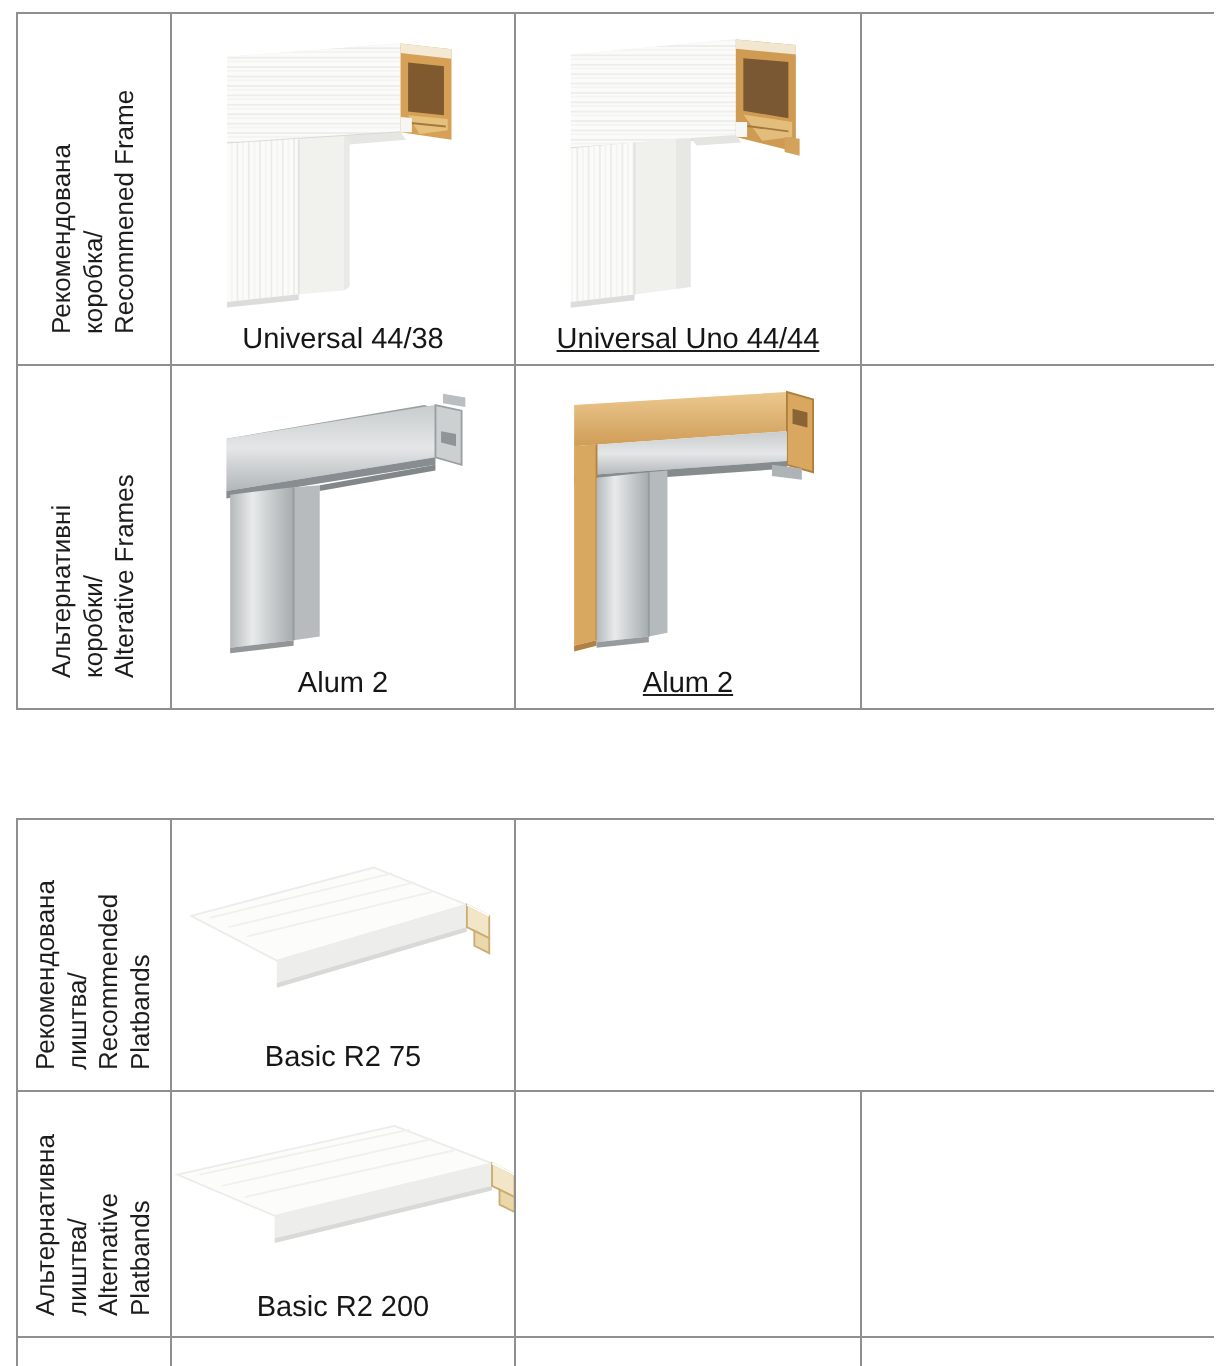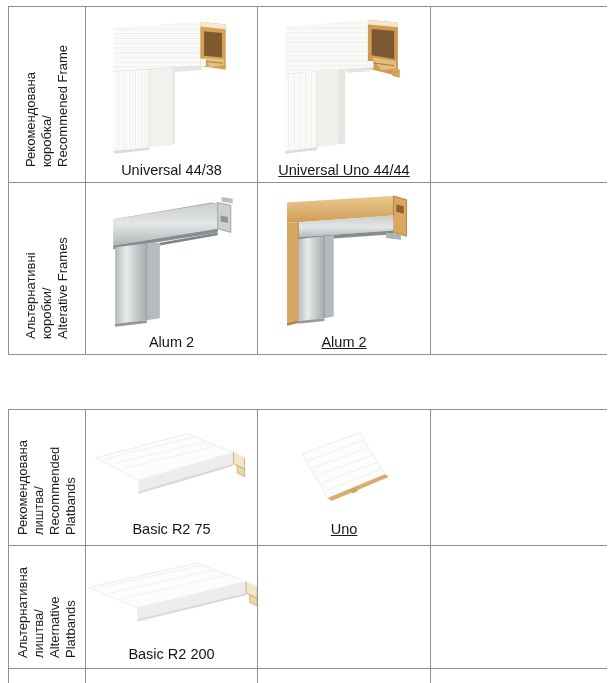--- a/index.html
+++ b/index.html
@@ -185,33 +185,20 @@
           <line x1="26" y1="38" x2="126" y2="14" stroke="#f0f0ed" stroke-width="1"></line>
           <line x1="36" y1="43" x2="136" y2="19" stroke="#f0f0ed" stroke-width="1"></line>
           <polygon points="52,56 154,26 154,38 52,68" fill="#ededeb"></polygon>
           <polygon points="52,68 154,38 154,40.5 52,70.5" fill="#d9d9d7"></polygon>
           <polygon points="154,26 166,32 166,44 154,38" fill="#f3e6c8" stroke="#c9ad74" stroke-width="1"></polygon>
           <polygon points="158,40 166,44 166,52 158,48" fill="#ead8ab" stroke="#c9ad74" stroke-width="1"></polygon>
           <line x1="154" y1="26" x2="166" y2="32" stroke="#ffffff" stroke-width="1"></line>
         </svg>
         <div class="pname">Basic R2 75</div>
       </div>
-      <div class="cell c-prod c-prod2" style="padding-bottom:8px">
-        <svg class="pimg" viewBox="0 0 115 95" width="106" height="88">
-          <polygon points="12,30 74,7 102,52 40,78" fill="#fcfcfa" stroke="#ebebe8" stroke-width="1"></polygon>
-          <line x1="17" y1="38" x2="79" y2="15" stroke="#eeeeeb" stroke-width="1"></line>
-          <line x1="22" y1="46" x2="84" y2="23" stroke="#eeeeeb" stroke-width="1"></line>
-          <line x1="27" y1="54" x2="89" y2="31" stroke="#eeeeeb" stroke-width="1"></line>
-          <line x1="32" y1="62" x2="94" y2="39" stroke="#eeeeeb" stroke-width="1"></line>
-          <line x1="37" y1="70" x2="99" y2="46" stroke="#eeeeeb" stroke-width="1"></line>
-          <polygon points="102,52 106,55 44,81 40,78" fill="#d8ae6e"></polygon>
-          <polygon points="64,69 70,66 73,70 67,73" fill="#cfa361"></polygon>
-        </svg>
-        <div class="pname">Uno</div>
-      </div>
       <div class="cell c-empty"></div>
     </div>
 
     <div class="row row-p2">
       <div class="cell c-label">
         <div class="vtext" style="padding-top:10px">Альтернативна
 лиштва/
 Alternative
 Platbands</div>
       </div>

